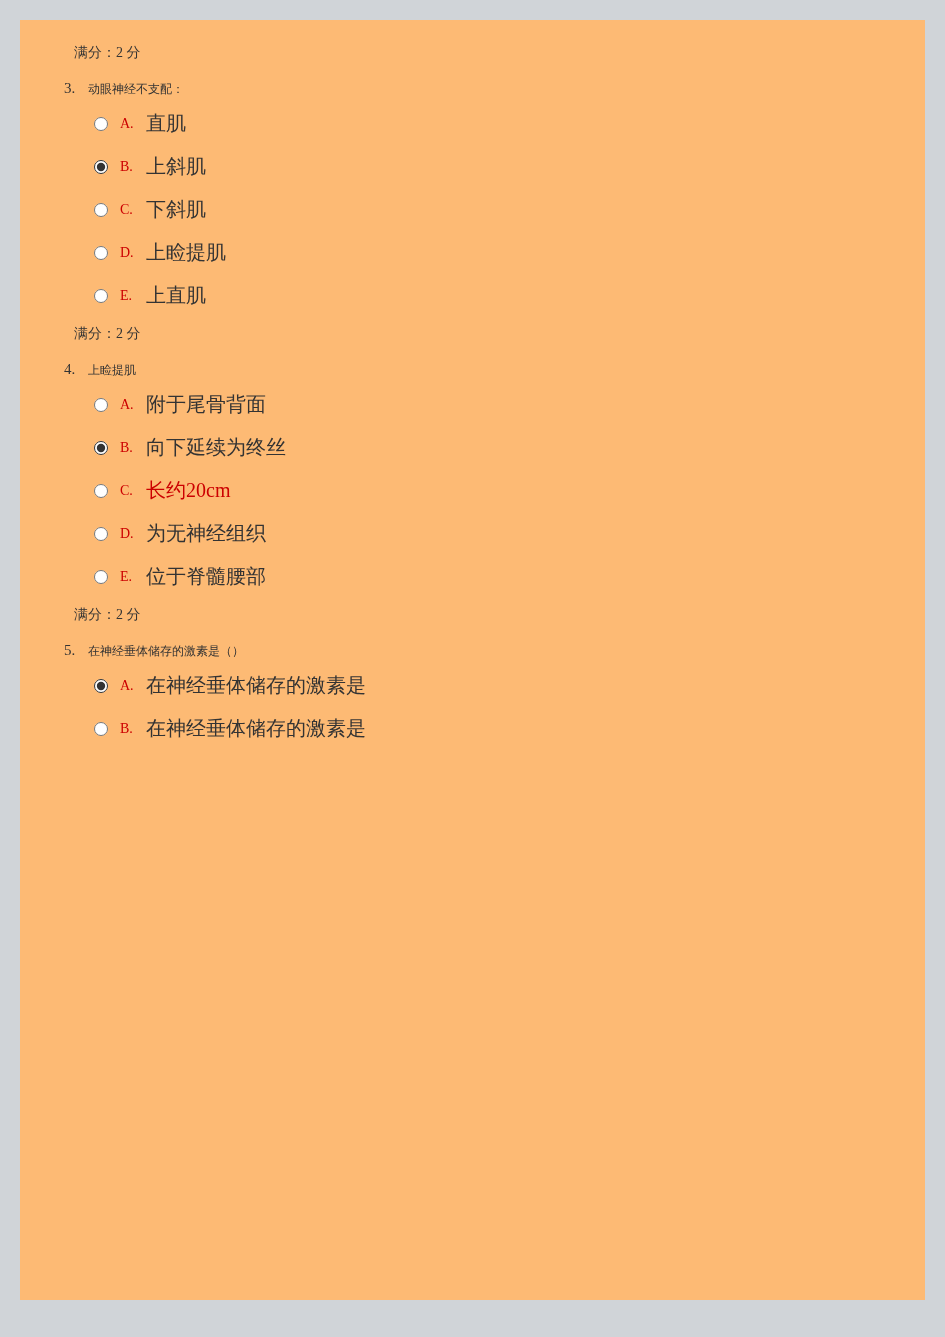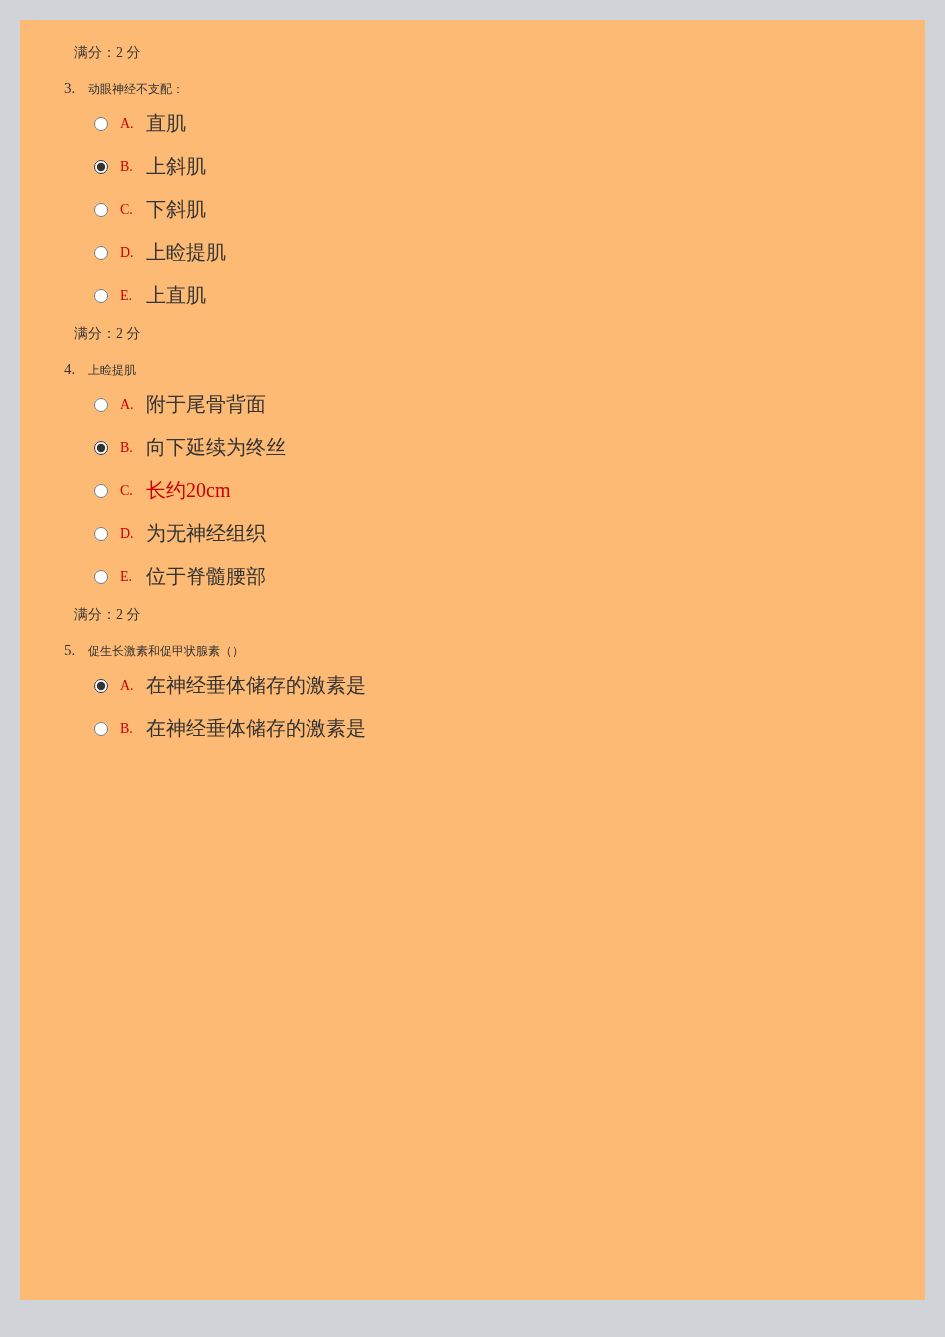--- a/index.html
+++ b/index.html
@@ -183,21 +183,21 @@
 
     </div>
     <div class="score-row">
       <span>满分：2 分</span>
     </div>
   </div>
 
   <div class="question-block">
     <div class="question-number-row">
       <span class="question-number">5.</span>
-      <span class="question-text">促生长激素和促甲状腺素（）</span>
+      <span class="question-text">在神经垂体储存的激素是（）</span>
     </div>
     <div class="options-container">
 
       <div class="option-row">
         <input type="radio" class="radio-input" name="q5" checked="" style="">
         <span class="option-label">A.</span>
         <span class="option-text">在神经垂体储存的激素是</span>
       </div>
 
       <div class="option-row">

